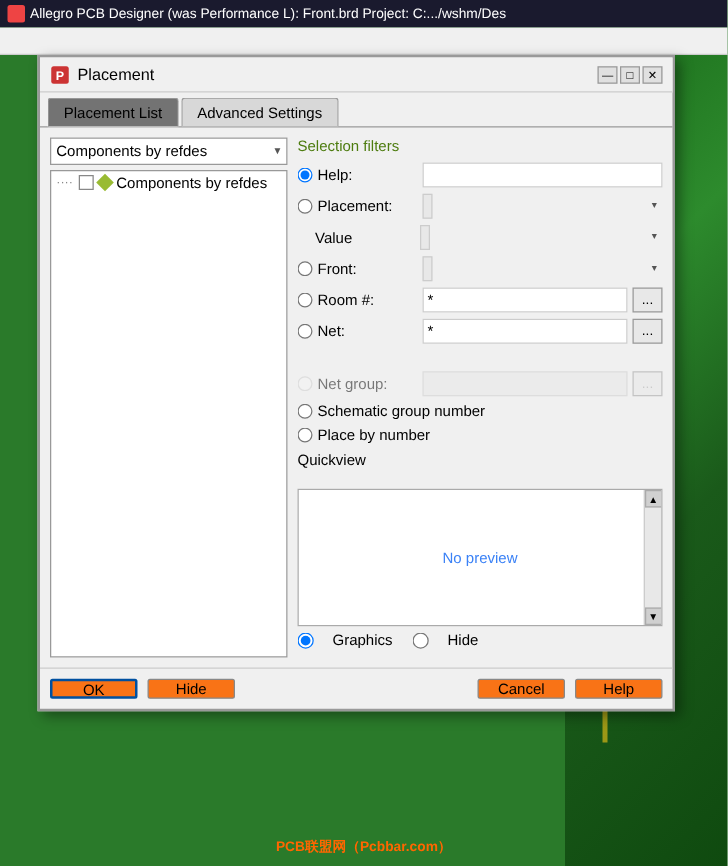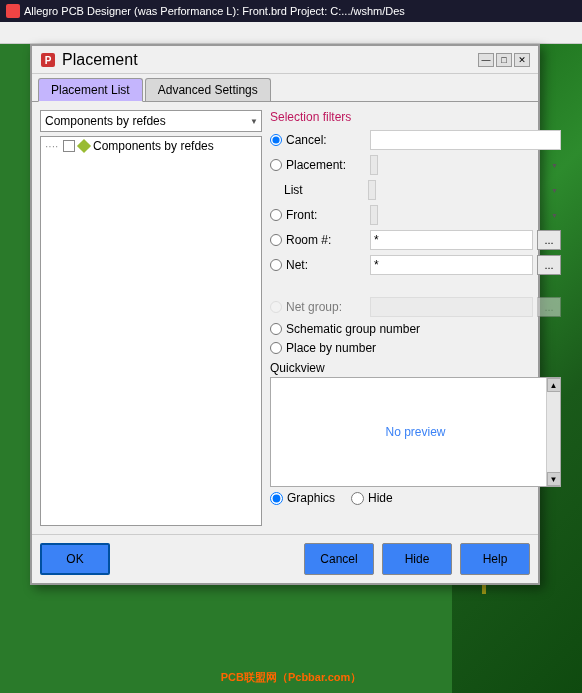--- a/index.html
+++ b/index.html
@@ -64,21 +64,21 @@
       border-bottom: 1px solid #ccc;
       gap: 6px;
     }
     .dialog-title-icon {
       width: 16px;
       height: 16px;
       flex-shrink: 0;
     }
     .dialog-title-text {
       flex: 1;
-      font-size: 16px;
+      font-size: 13px;
       color: #000;
       font-weight: normal;
     }
     .dialog-controls {
       display: flex;
       gap: 2px;
     }
     .dialog-control-btn {
       width: 16px;
       height: 14px;
@@ -101,37 +101,37 @@
     .tab {
       padding: 4px 12px;
       border: 1px solid #999;
       border-bottom: none;
       background: #d8d8d8;
       cursor: pointer;
       font-size: 12px;
       border-radius: 3px 3px 0 0;
     }
     .tab.active {
-      background: #c4b5fd;
+      background: #737373;
       border-bottom: 1px solid #f0f0f0;
       margin-bottom: -1px;
       z-index: 1;
     }
 
     
     .dialog-body {
       padding: 8px;
       border-top: 1px solid #999;
       display: flex;
       gap: 8px;
     }
 
     
     .left-panel {
-      width: 222px;
+      width: 190px;
       flex-shrink: 0;
     }
     .dropdown-select {
       width: 100%;
       height: 22px;
       border: 1px solid #999;
       background: white;
       font-size: 12px;
       padding: 0 4px;
       appearance: none;
@@ -186,21 +186,21 @@
     }
     .tree-label { font-size: 12px; }
 
     
     .right-panel {
       flex: 1;
     }
     .section-label {
       font-size: 12px;
       margin-bottom: 6px;
-      color: #be185d;
+      color: #4d7c0f;
     }
 
     .filter-row {
       display: flex;
       align-items: center;
       margin-bottom: 5px;
       gap: 4px;
     }
     .radio-input {
       width: 12px;
@@ -257,21 +257,21 @@
 
     .disabled-row {
       opacity: 0.5;
       margin-top: 22px;
     }
 
     
     .quickview-label {
       font-size: 12px;
       margin-top: 6px;
-      margin-bottom: 2px;
+      margin-bottom: 16px;
     }
     .quickview-box {
       border: 1px solid #aaa;
       background: white;
       height: 110px;
       display: flex;
       align-items: center;
       justify-content: center;
       position: relative;
       overflow: hidden;
@@ -306,37 +306,37 @@
 
     .quickview-radio-row {
       display: flex;
       align-items: center;
       gap: 16px;
       margin-top: 4px;
     }
     .radio-option {
       display: flex;
       align-items: center;
-      gap: 4px;
+      gap: 15px;
       font-size: 12px;
     }
 
     
     .dialog-footer {
       display: flex;
       gap: 8px;
       padding: 8px;
       border-top: 1px solid #ccc;
       justify-content: flex-start;
     }
     .footer-btn {
       min-width: 70px;
-      height: 32px;
+      height: 16px;
       border: 1px solid #888;
-      background: #3b82f6;
+      background: #f97316;
       cursor: pointer;
       font-size: 12px;
       border-radius: 2px;
     }
     .footer-btn.ok-btn {
       border: 2px solid #0050a0;
     }
     .footer-btn.cancel-btn { margin-left: auto; }
 
     
@@ -426,34 +426,34 @@
           <span class="tree-label">Components by refdes</span>
         </div>
       </div>
     </div>
 
     <div class="right-panel">
       <div class="section-label">Selection filters</div>
 
       <div class="filter-row">
         <input type="radio" class="radio-input" name="filter" checked="" style="">
-        <span class="filter-label">Cancel:</span>
+        <span class="filter-label">Help:</span>
         <input type="text" class="filter-input" value="" style="">
       </div>
 
       <div class="filter-row">
         <input type="radio" class="radio-input" name="filter" style="">
         <span class="filter-label">Placement:</span>
         <div class="filter-dropdown-wrapper">
           <select class="filter-dropdown"></select>
         </div>
       </div>
 
       <div class="filter-row" style="margin-left:14px;">
-        <span class="filter-label" style="min-width:80px;">List</span>
+        <span class="filter-label" style="min-width:80px;">Value</span>
         <div class="filter-dropdown-wrapper">
           <select class="filter-dropdown"></select>
         </div>
       </div>
 
       <div class="filter-row">
         <input type="radio" class="radio-input" name="filter" style="">
         <span class="filter-label">Front:</span>
         <div class="filter-dropdown-wrapper">
           <select class="filter-dropdown"></select>
@@ -510,19 +510,19 @@
           <input type="radio" name="quickview" style="">
           <span>Hide</span>
         </label>
       </div>
 
     </div>
   </div>
 
   <div class="dialog-footer">
     <button class="footer-btn ok-btn">OK</button>
+    <button class="footer-btn">Hide</button>
     <button class="footer-btn cancel-btn">Cancel</button>
-    <button class="footer-btn">Hide</button>
     <button class="footer-btn">Help</button>
   </div>
 </div>
 
 <div class="watermark">PCB联盟网（Pcbbar.com）</div>
 
 </body></html>

